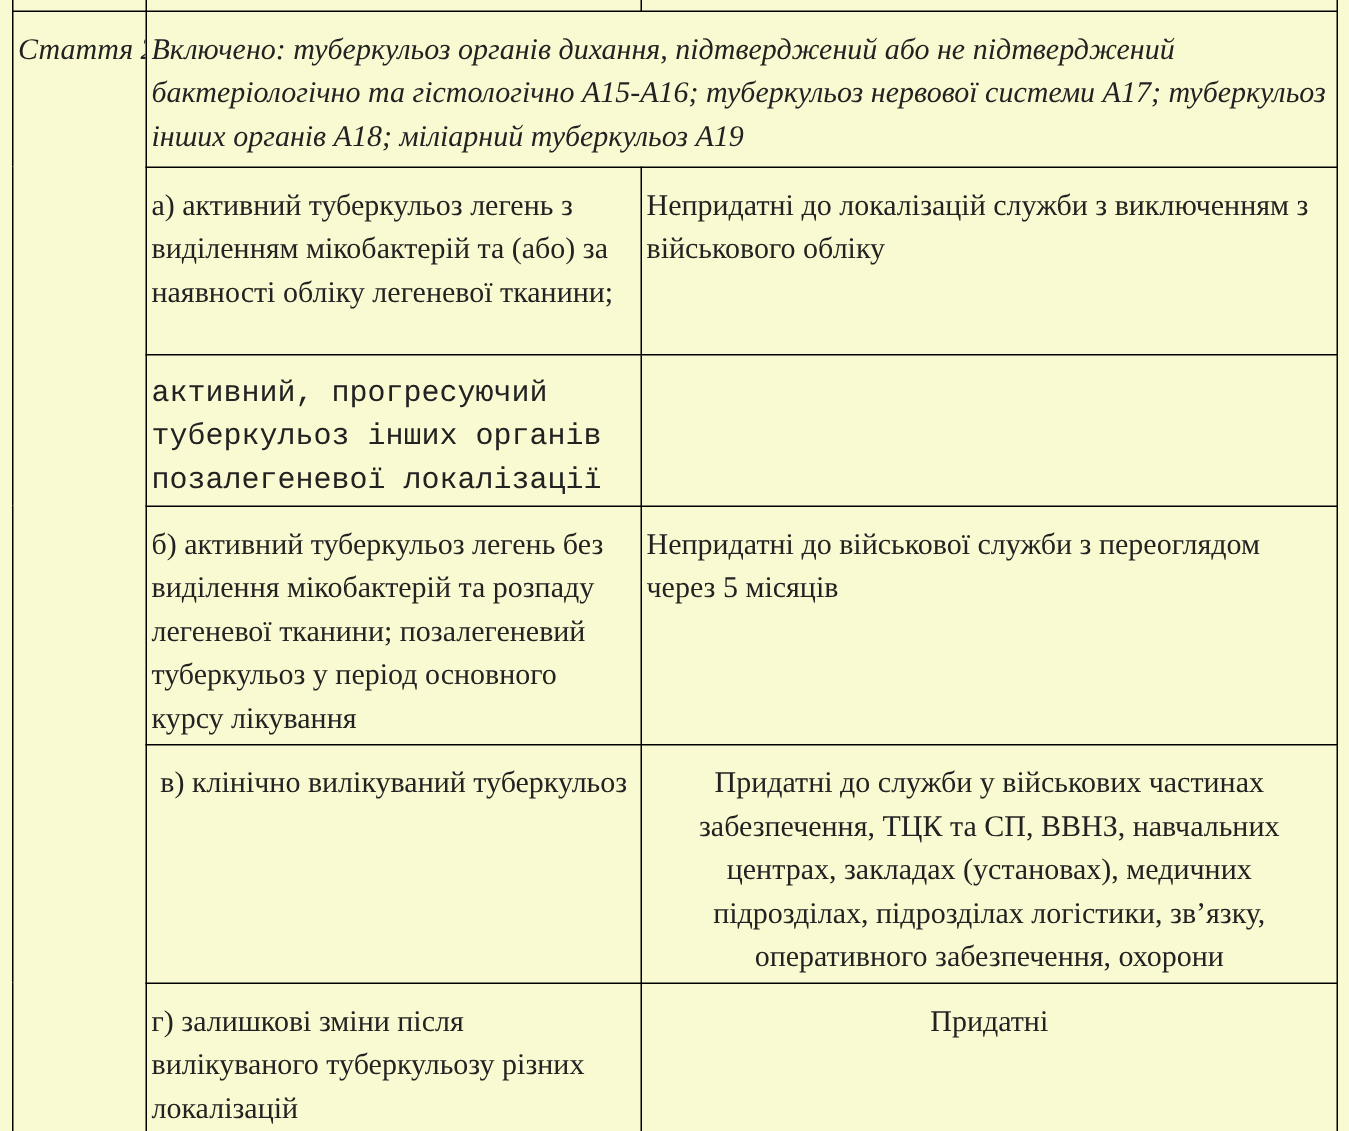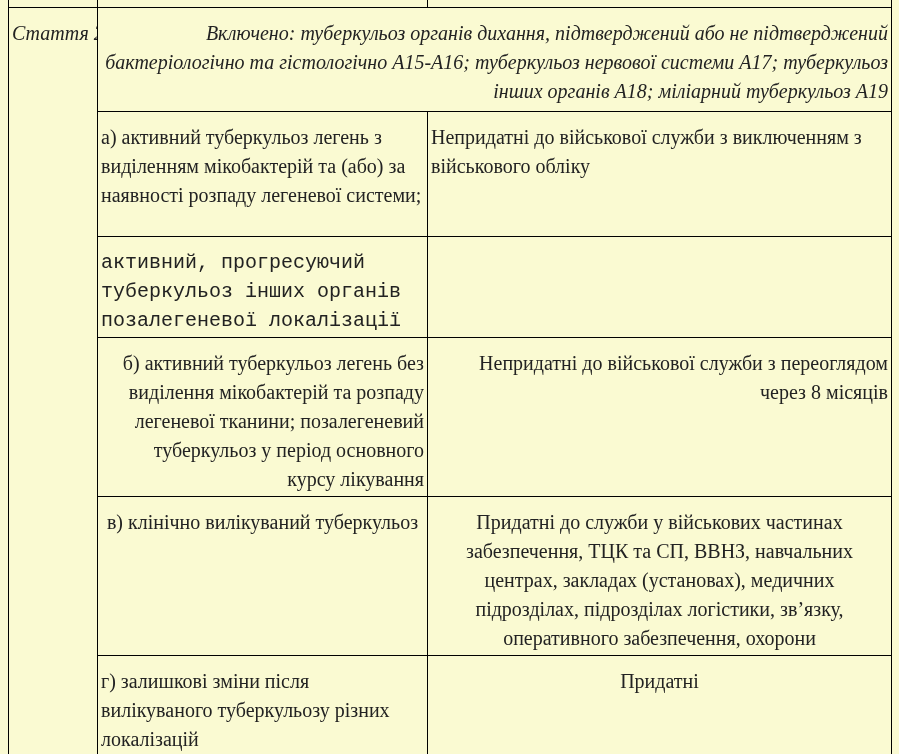--- a/index.html
+++ b/index.html
@@ -29,30 +29,29 @@
     padding: 11px 3px 2px 3px;
     overflow: hidden;
     word-wrap: break-word;
   }
   
   tr.sliver-top td { border-top: none; padding: 0; }
   tr.r-sliver-top { height: 7px; }
   tr.r-header { height: 104px; font-style: italic; }
   tr.r-a { height: 125px; }
   tr.r-extra { height: 99px; font-family: Liberation Mono, monospace; }
-  tr.r-b { height: 156px; text-align: right; }
+  tr.r-b { height: 156px; }
   tr.r-v { height: 153px; text-align: center; }
   tr.r-g { height: 100px; }
   td.article-cell {
     white-space: nowrap;
     padding-left: 2px;
   }
   td.header-cell {
     padding-left: 3px;
-    text-align: right;
   }
   td.verdict-center {
     text-align: center;
   }
 </style>
 </head>
 <body>
 
 <table class="doc-table">
   <colgroup>
@@ -67,32 +66,32 @@
     <td></td>
     <td></td>
   </tr>
 
   <tr class="r-header">
     <td class="article-cell" rowspan="6">Стаття 2</td>
     <td class="header-cell" colspan="2">Включено: туберкульоз органів дихання, підтверджений або не підтверджений бактеріологічно та гістологічно А15-А16; туберкульоз нервової системи А17; туберкульоз інших органів А18; міліарний туберкульоз А19</td>
   </tr>
 
   <tr class="r-a">
-    <td>а) активний туберкульоз легень з виділенням мікобактерій та (або) за наявності розпаду легеневої системи;</td>
-    <td>Непридатні до військової служби з виключенням з військового обліку</td>
+    <td>а) активний туберкульоз легень з виділенням мікобактерій та (або) за наявності обліку легеневої тканини;</td>
+    <td>Непридатні до локалізацій служби з виключенням з військового обліку</td>
   </tr>
 
   <tr class="r-extra">
     <td>активний, прогресуючий туберкульоз інших органів позалегеневої локалізації</td>
     <td></td>
   </tr>
 
   <tr class="r-b">
     <td>б) активний туберкульоз легень без виділення мікобактерій та розпаду легеневої тканини; позалегеневий туберкульоз у період основного курсу лікування</td>
-    <td>Непридатні до військової служби з переоглядом через 8 місяців</td>
+    <td>Непридатні до військової служби з переоглядом через 5 місяців</td>
   </tr>
 
   <tr class="r-v">
     <td>в) клінічно вилікуваний туберкульоз</td>
     <td>Придатні до служби у військових частинах забезпечення, ТЦК та СП, ВВНЗ, навчальних центрах, закладах (установах), медичних підрозділах, підрозділах логістики, зв’язку, оперативного забезпечення, охорони</td>
   </tr>
 
   <tr class="r-g">
     <td>г) залишкові зміни після вилікуваного туберкульозу різних локалізацій</td>
     <td class="verdict-center">Придатні</td>

